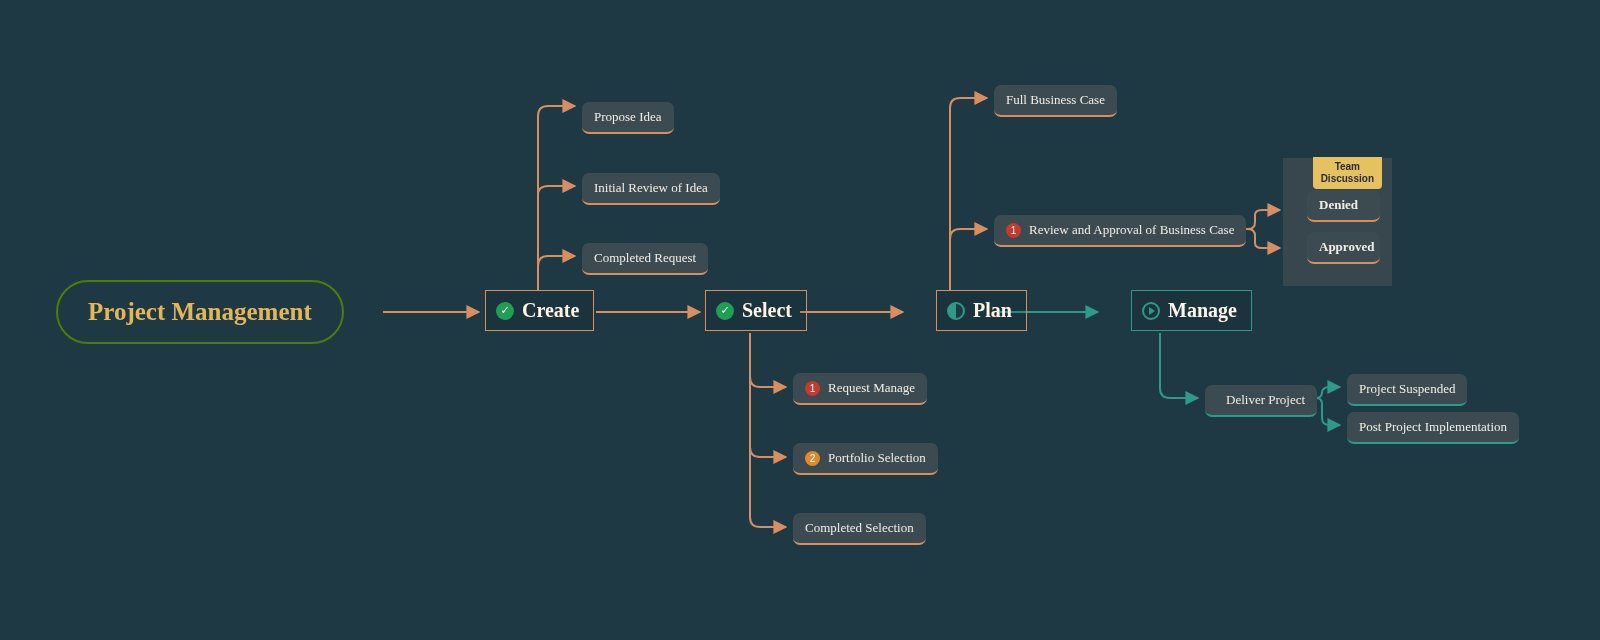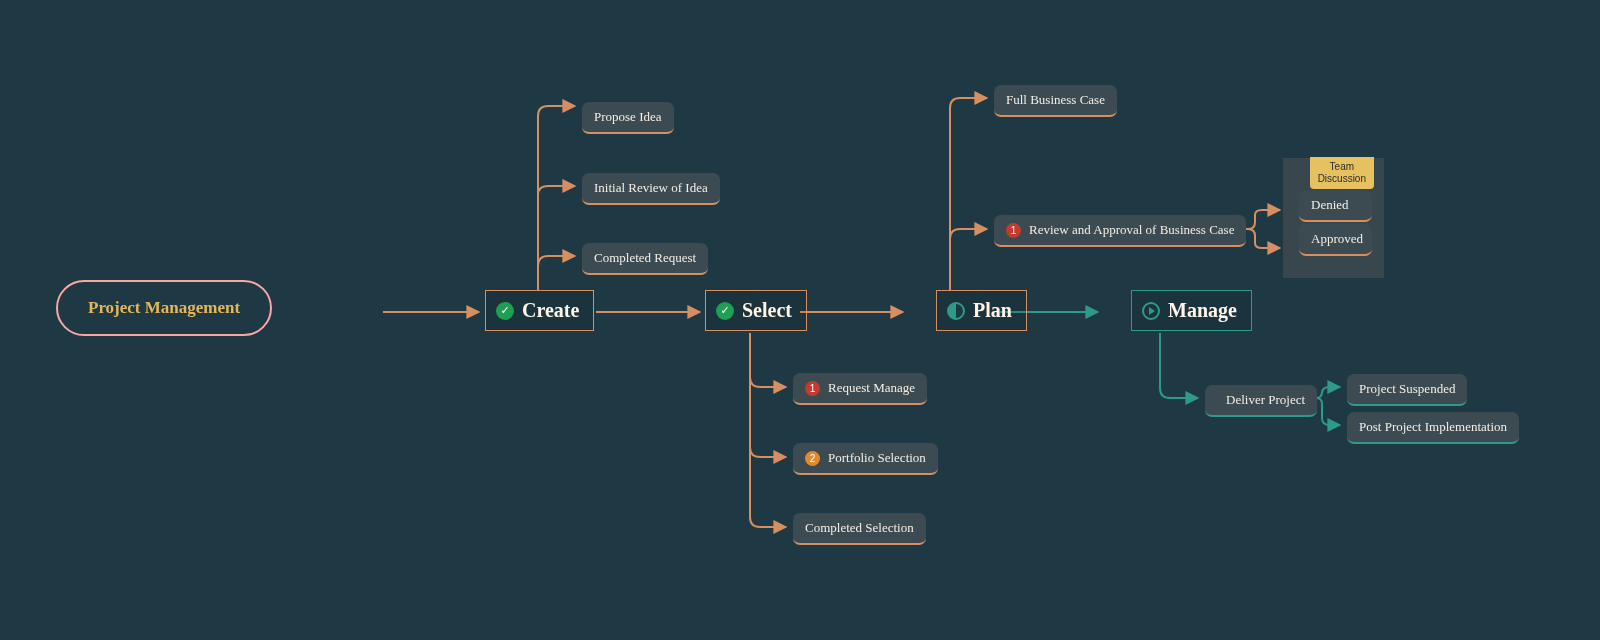--- a/index.html
+++ b/index.html
@@ -7,24 +7,24 @@
     background:#1e3943;
     font-family:Georgia,'Times New Roman',serif;
     position:relative;
     border-radius:14px;
   }
   .canvas{position:absolute;top:0;left:0;width:1600px;height:640px;}
 
   
   .root{
     position:absolute;
-    border:2px solid #fca5a5;
+    border:2px solid #4d7c0f;
     color:#e3b758;
     font-weight:bold;
-    font-size:17px;
+    font-size:25px;
     padding:16px 30px;
     border-radius:34px;
     white-space:nowrap;
   }
 
   
   .stage{
     position:absolute;
     border:1px solid #d78f61;
     background:rgba(0,0,0,0.1);
@@ -64,28 +64,28 @@
   }
   .leaf.tealline{border-bottom-color:#2e9a88;}
   .bullet{
     width:15px;height:15px;border-radius:50%;background:#c23b2e;color:#fff;
     display:flex;align-items:center;justify-content:center;font-size:10px;font-family:Arial,sans-serif;
   }
   .bullet.orange{background:#e08a2c;}
 
   
   .group{
-    position:absolute;background:#38474d;padding:32px 12px 10px 16px;
+    position:absolute;background:#38474d;padding:32px 12px 10px 24px;font-weight:bold;
   }
   .tag{
     position:absolute;top:-1px;right:10px;background:#e5c160;color:#2d2d2d;
     font-family:Arial,sans-serif;font-size:10px;text-align:center;
     padding:4px 8px;border-radius:0 0 4px 4px;line-height:1.2;
   }
-  .group .leaf{position:relative;margin-bottom:2px;}
+  .group .leaf{position:relative;margin-bottom:10px;}
   .group .leaf:last-child{margin-bottom:12px;}
 
   svg{position:absolute;top:0;left:0;pointer-events:none;}
 </style>
 </head>
 <body>
 
 <div class="canvas">
 
 <svg width="1600" height="640">

